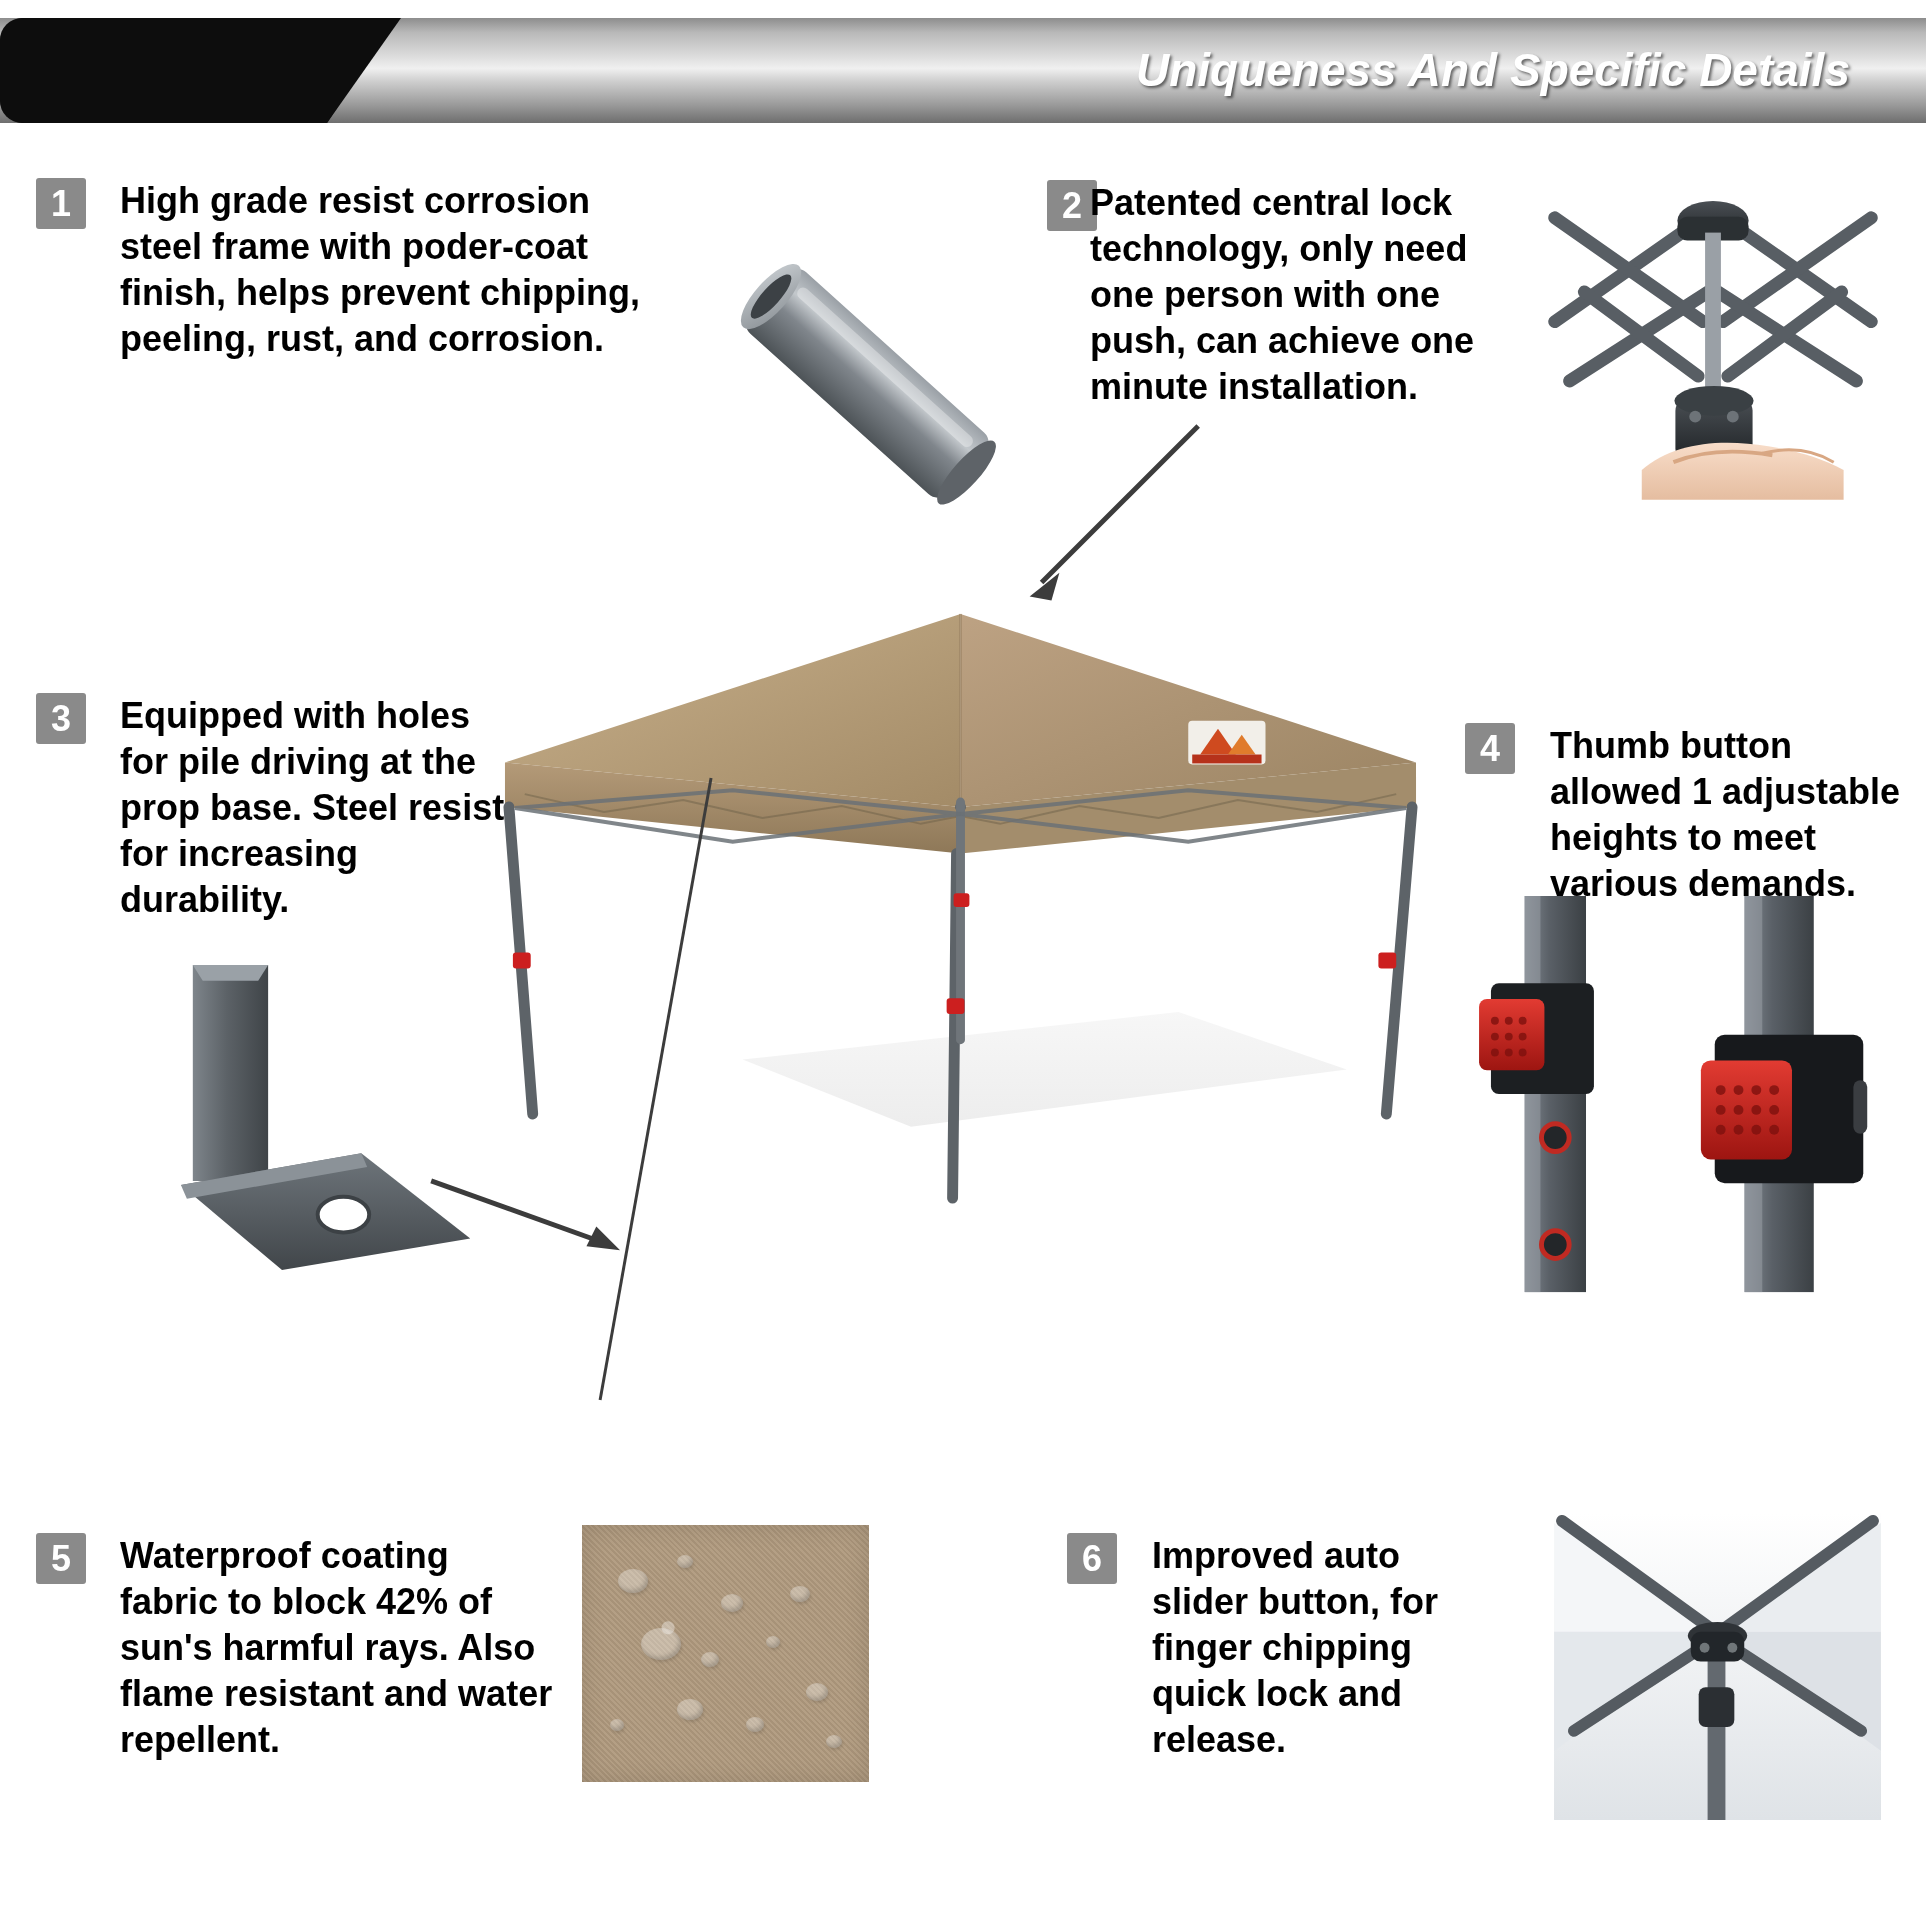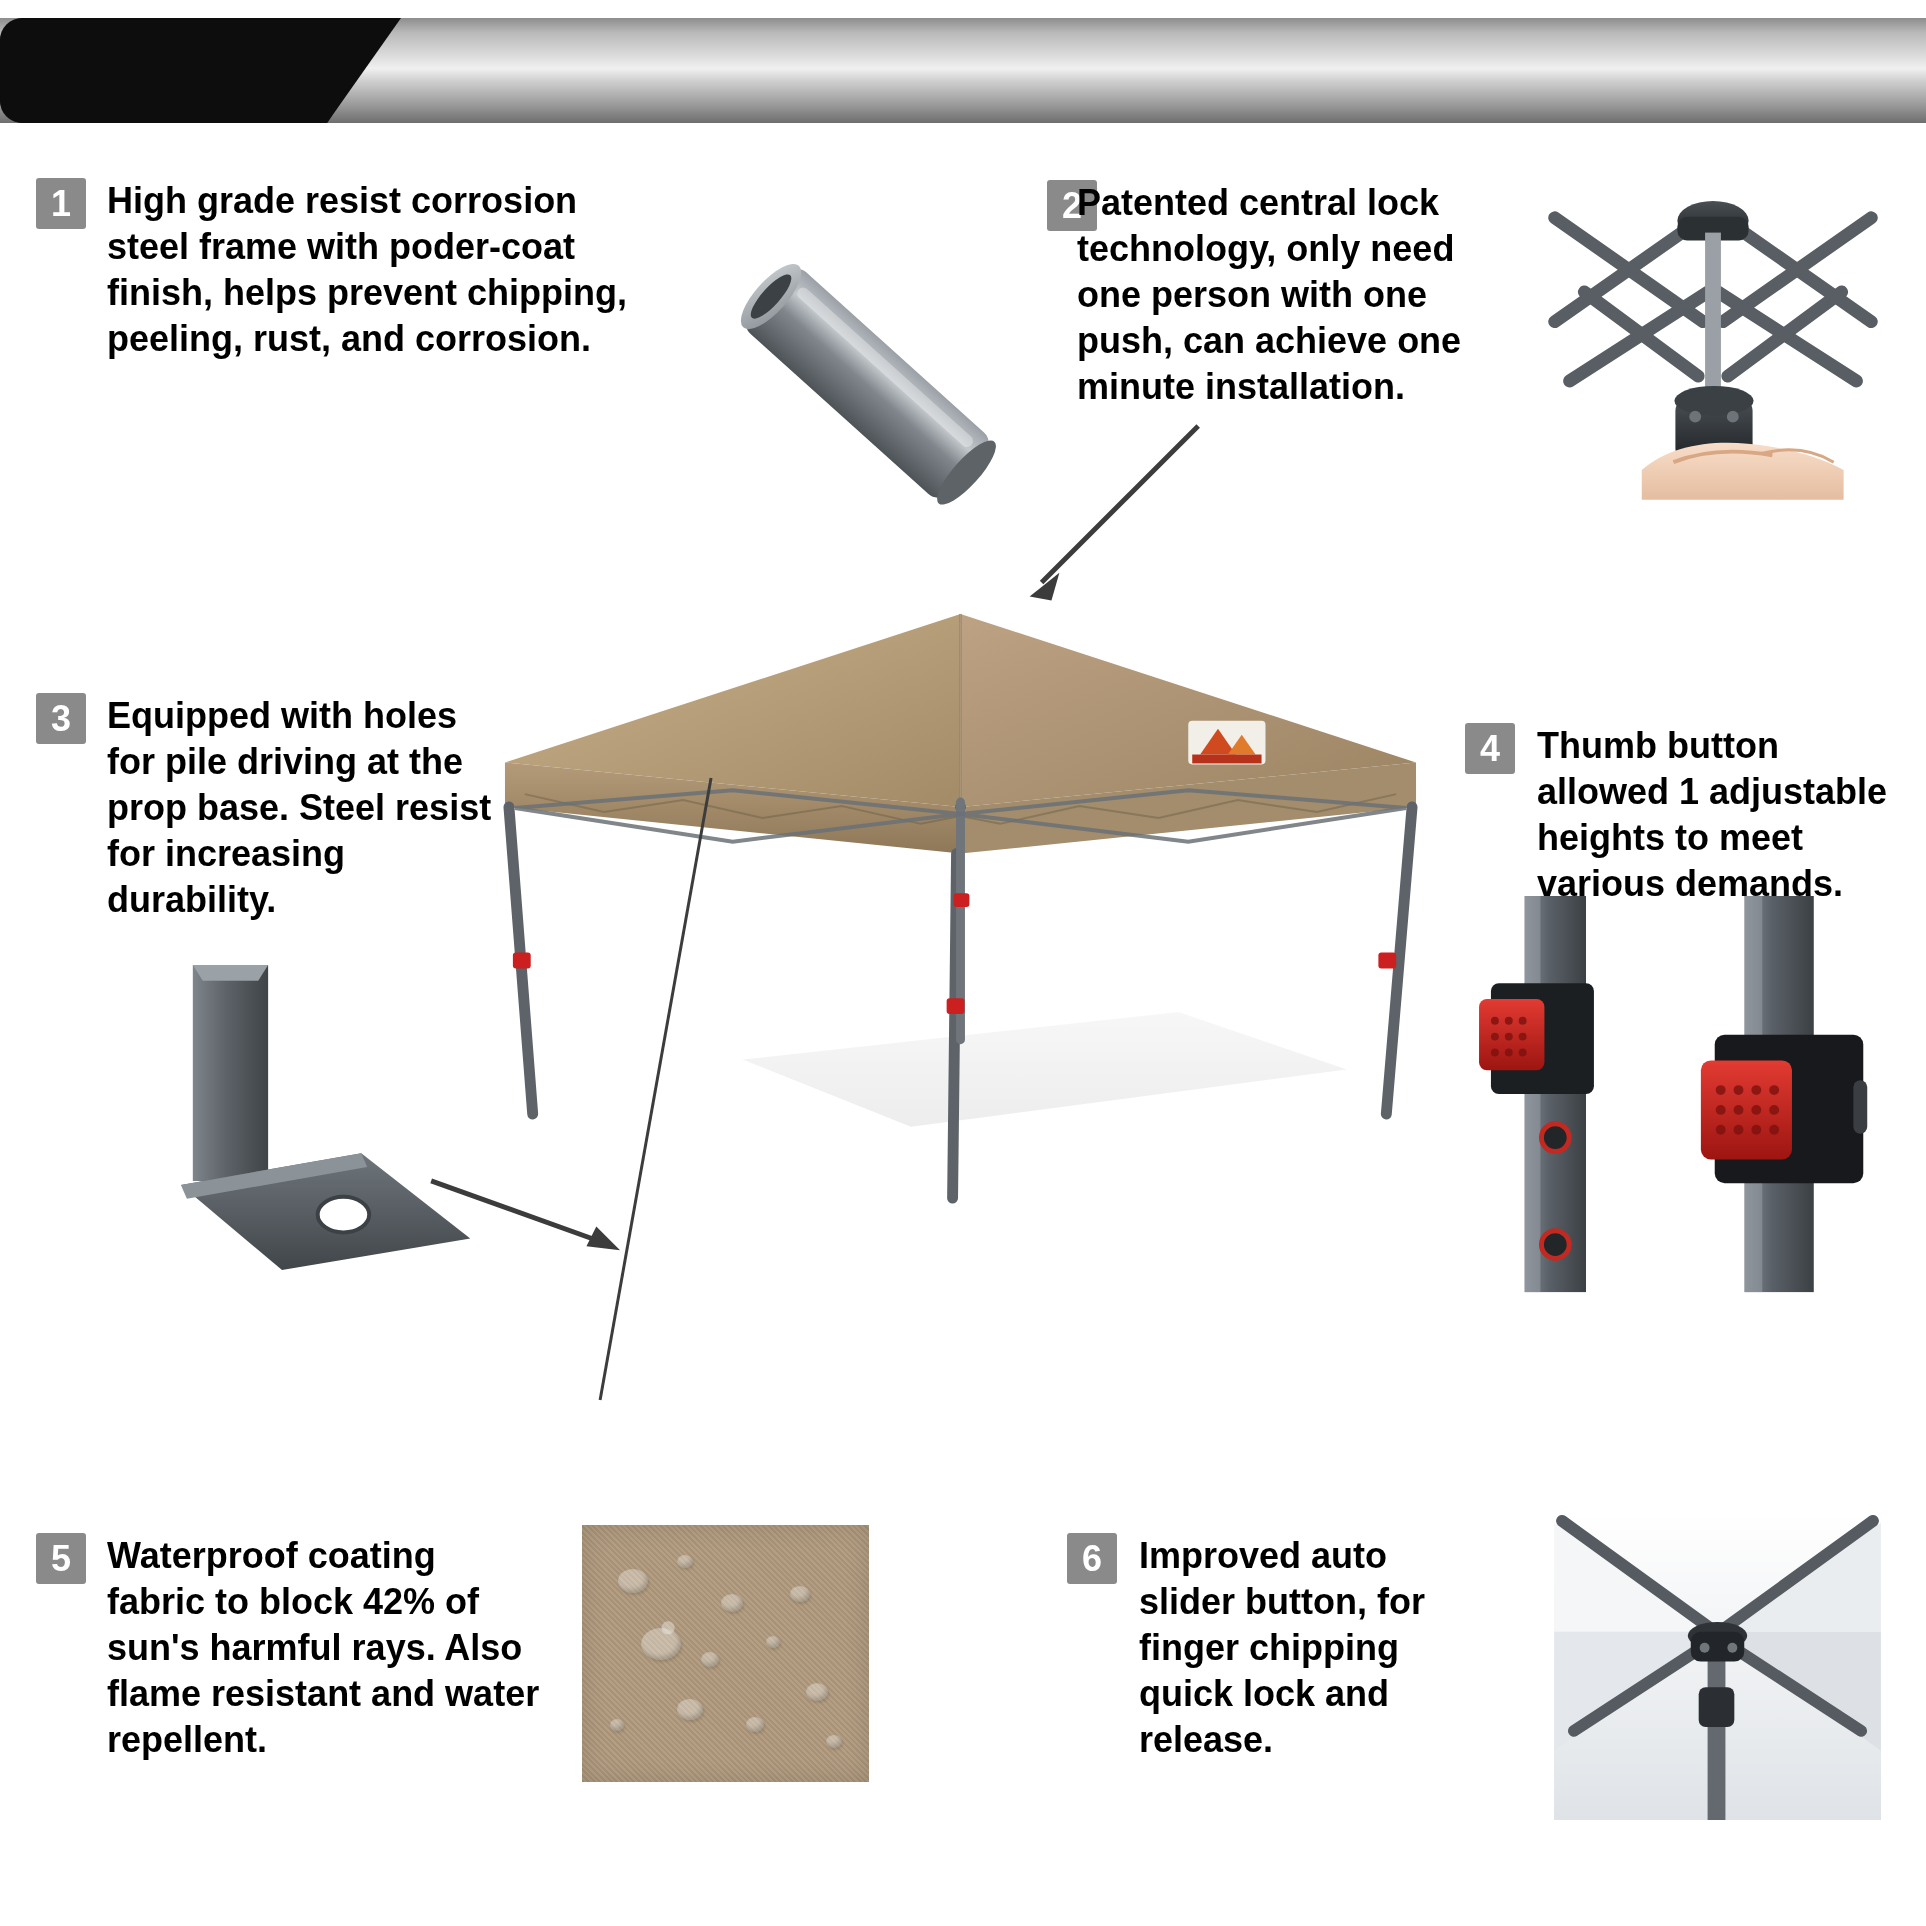--- a/index.html
+++ b/index.html
@@ -94,20 +94,21 @@
     line-height: 51px;
     border-radius: 3px;
   }
   .point-text {
     position: absolute;
     font-size: 36px;
     font-weight: bold;
     color: #000000;
     line-height: 46px;
     white-space: pre-line;
+    margin-left: 13px;
   }
 
   
   .panel { position: absolute; }
 
   
   .tube-wrap { position: absolute; left: 693px; top: 238px; width: 356px; height: 297px; }
 
   
   svg { display: block; }
@@ -146,20 +147,21 @@
   
   .tent-scene { position: absolute; left: 495px; top: 604px; width: 931px; height: 713px; }
 </style>
 </head>
 <body>
 
 <div class="banner">
   <div class="banner-bar"></div>
   <div class="banner-black"></div>
   <div class="banner-black-inner"></div>
+  <div class="banner-title">Uniqueness And Specific Details</div>
 </div>
 
 <div class="point">
   <div class="num-badge" style="left:36px; top:178px;">1</div>
   <div class="point-text" style="left:107px; top:178px; width:554px;">High grade resist corrosion steel frame with poder-coat finish, helps prevent chipping, peeling, rust, and corrosion.</div>
 </div>
 
 <div class="tube-wrap">
   <svg width="356" height="297" viewBox="0 0 360 300">
     <defs>

